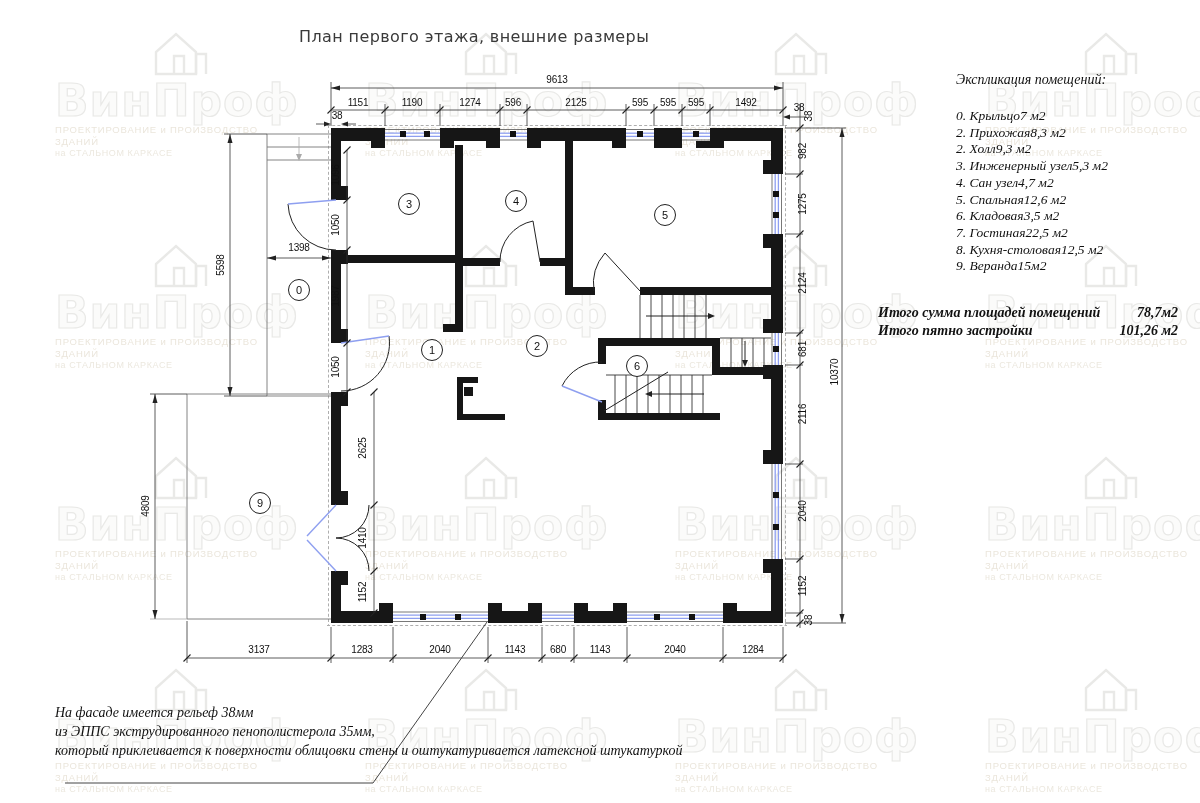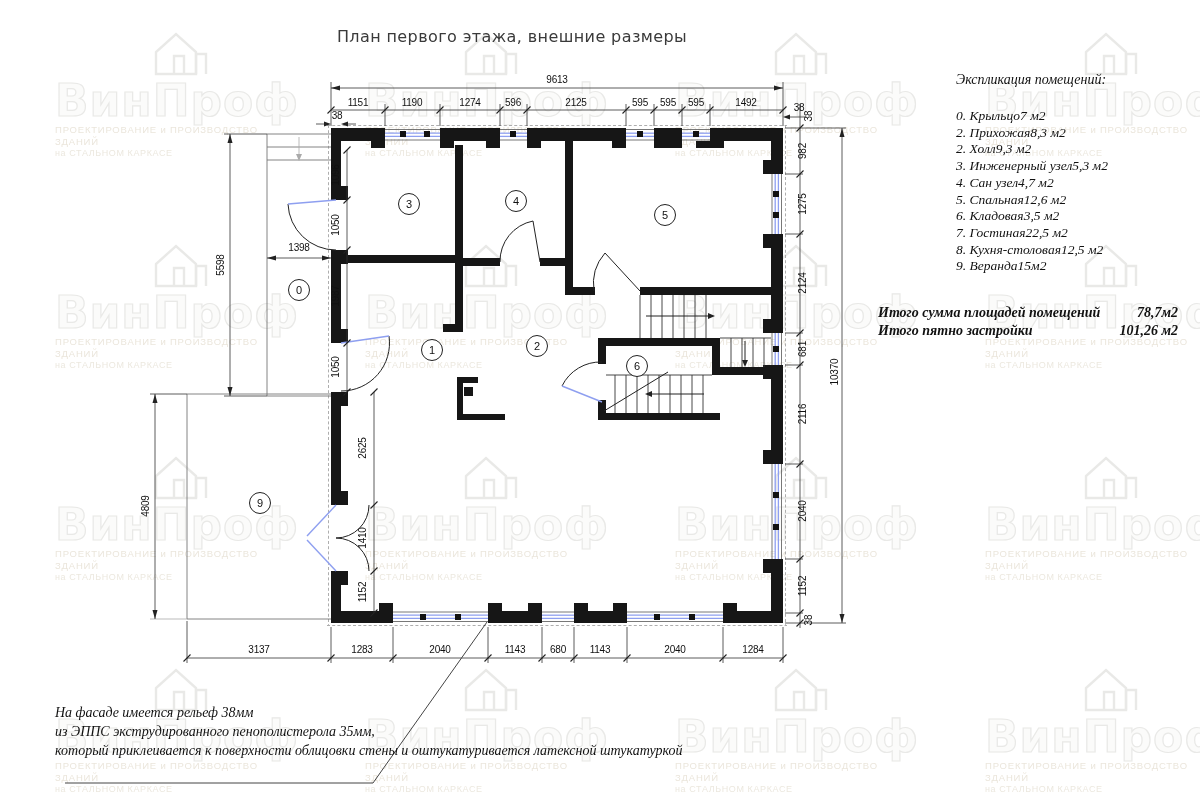--- a/index.html
+++ b/index.html
@@ -25,21 +25,21 @@
   .door{stroke:#222;stroke-width:1;fill:none;}
   .leafb{stroke:#8e9ff0;stroke-width:1.4;fill:none;}
   .dim{stroke:#333;stroke-width:.8;fill:none;}
   .tk{stroke:#222;stroke-width:1.1;fill:none;}
   .ah{fill:#222;stroke:none;}
   .dt{font-family:"Liberation Sans",sans-serif;font-size:10px;fill:#111;text-anchor:middle;letter-spacing:-.2px;}
   .rn{font-family:"Liberation Sans",sans-serif;font-size:11px;fill:#111;text-anchor:middle;}
   .circ{fill:#fff;stroke:#222;stroke-width:1;}
   .leader{stroke:#444;stroke-width:1;fill:none;}
   
-  .title{position:absolute;left:292px;top:27px;width:440px;text-align:center;z-index:3;
+  .title{position:absolute;left:299px;top:27px;width:440px;text-align:left;z-index:3;
          font-family:"DejaVu Sans",sans-serif;font-size:16px;letter-spacing:.4px;color:#3a3a3a;}
   .expl{position:absolute;left:956px;top:72px;width:182px;z-index:3;
         font-family:"Liberation Serif",serif;font-style:italic;font-size:13.5px;color:#111;}
   .expl-head{white-space:nowrap;font-size:14px;margin-bottom:20px;}
   .expl-row{display:flex;justify-content:flex-start;line-height:16.7px;white-space:nowrap;}
   .expl-row .a{text-align:right;}
   .totals{position:absolute;left:878px;top:304px;width:300px;z-index:3;
           font-family:"Liberation Serif",serif;font-style:italic;font-weight:bold;font-size:14px;color:#111;}
   .tot-row{display:flex;justify-content:space-between;line-height:18px;white-space:nowrap;}
   .note{position:absolute;left:55px;top:703px;width:690px;z-index:3;

